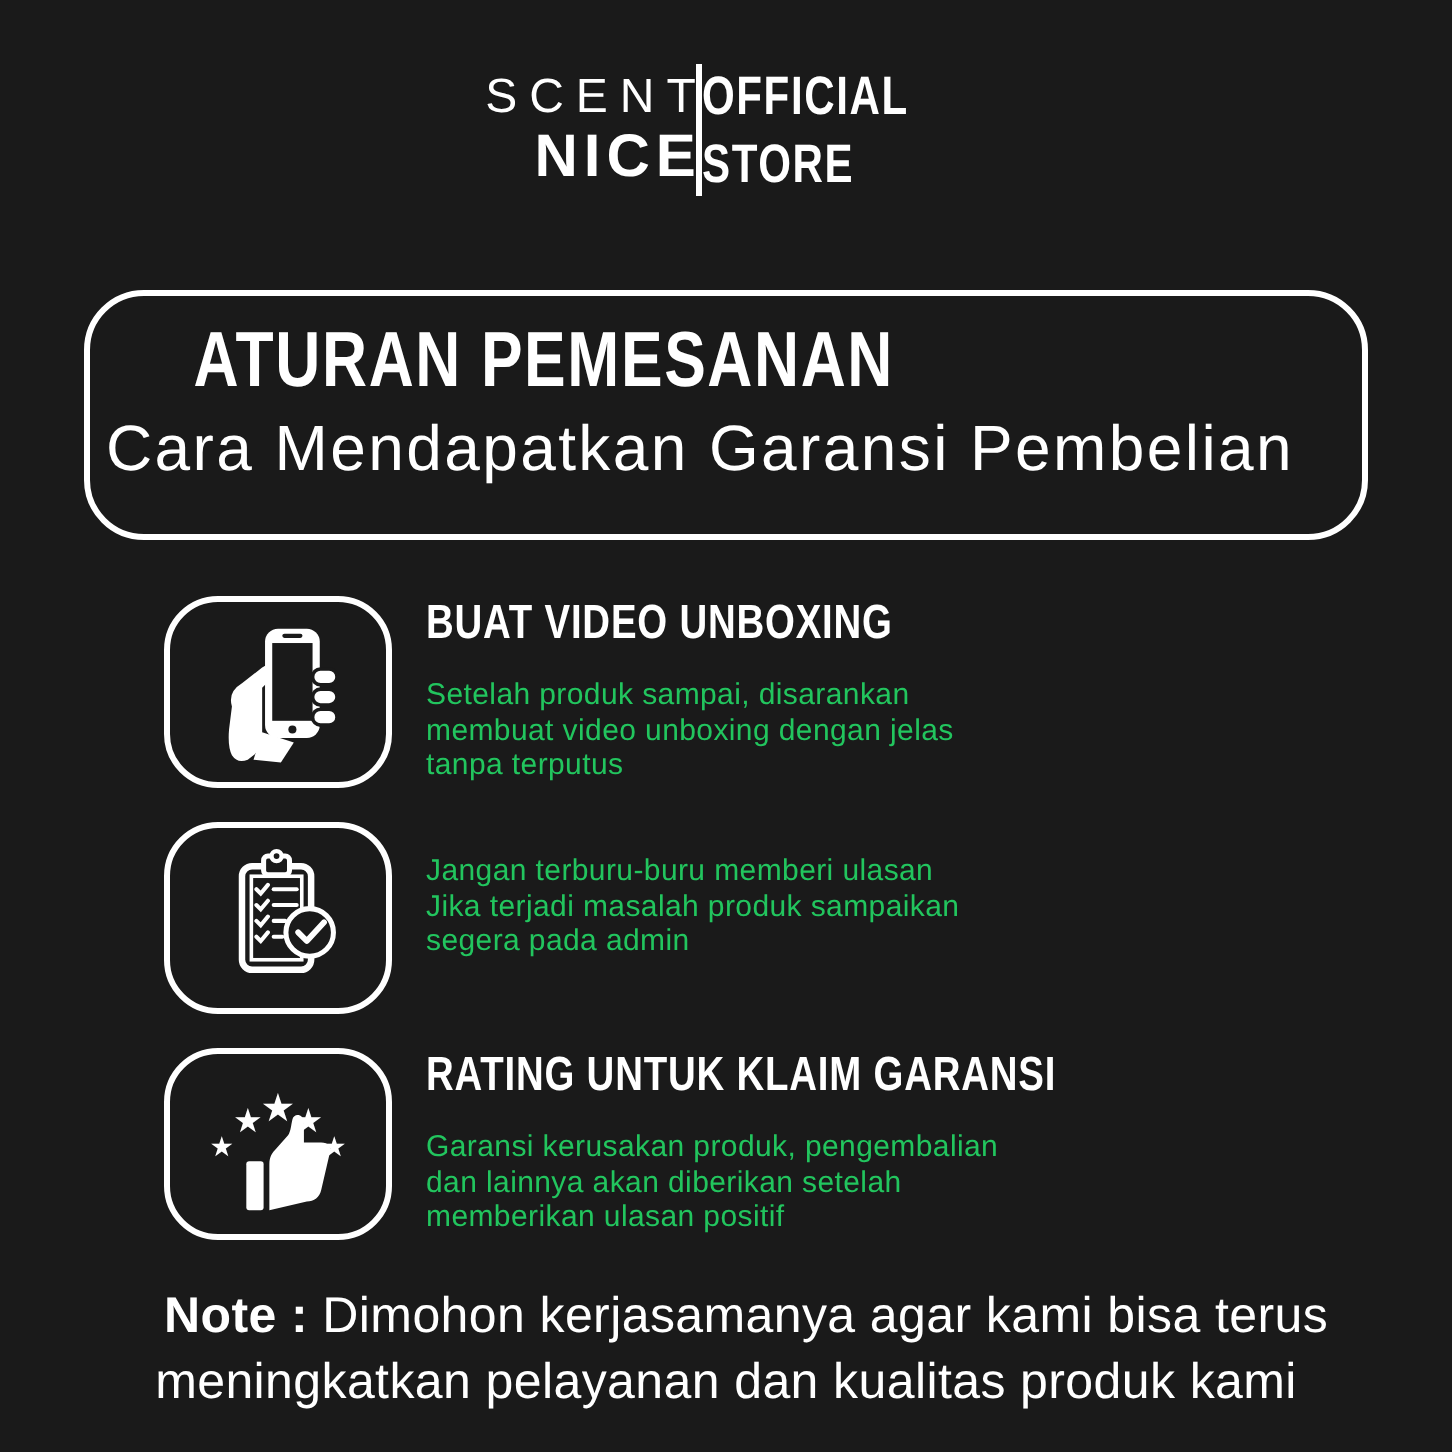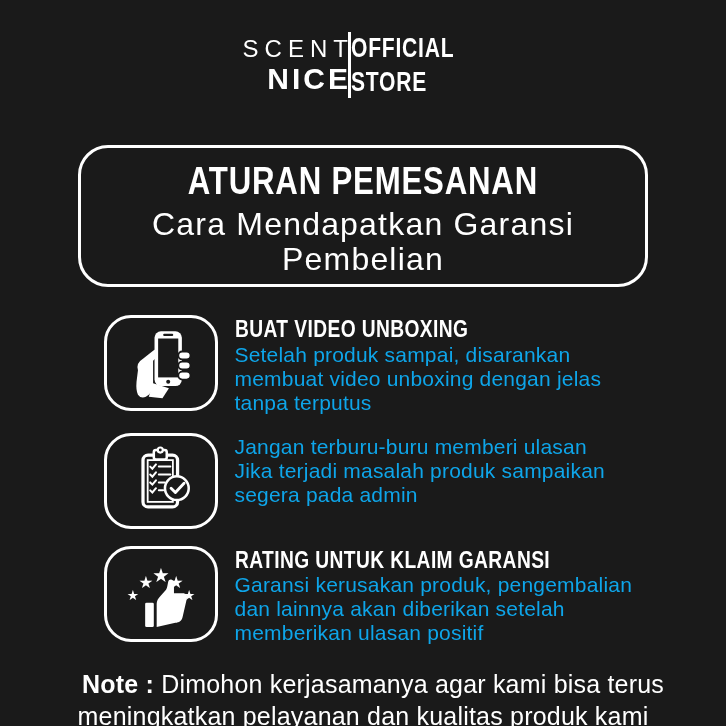--- a/index.html
+++ b/index.html
@@ -37,26 +37,26 @@
     font-size:27px;
     font-weight:800;
     letter-spacing:1px;
     transform:scaleX(0.78);
     transform-origin:left center;
     white-space:nowrap;
   }
   .store-line + .store-line { margin-top:7px; }
   
   .title-box {
-    width:570px;
+    width:642px;
     margin:47px auto 0 auto;
     border:3px solid #ffffff;
     border-radius:30px;
-    text-align:center;
-    padding:13px 8px 7px 8px;
+    text-align:left;
+    padding:13px 8px 25px 8px;
   }
   .title-main {
     display:inline-block;
     font-size:39px;
     font-weight:800;
     letter-spacing:1px;
     white-space:nowrap;
     transform:scaleX(0.8);
     transform-origin:center;
     line-height:1.05;
@@ -67,21 +67,20 @@
     letter-spacing:1.2px;
     margin-top:5px;
     line-height:1.1;
   }
   
   .sections {
     margin:28px 0 0 82px;
     display:flex;
     flex-direction:column;
     gap:17px;
-    align-items:center;
   }
   .section-row { display:flex; align-items:flex-start; gap:17px; }
   .icon-box {
     flex:0 0 auto;
     width:114px;
     height:96px;
     border:3.5px solid #ffffff;
     border-radius:27px;
     display:flex;
     align-items:center;
@@ -92,25 +91,25 @@
     display:inline-block;
     font-size:24px;
     font-weight:800;
     letter-spacing:0.5px;
     white-space:nowrap;
     transform:scaleX(0.8);
     transform-origin:left center;
     line-height:1.05;
   }
   .section-body {
-    margin-top:1px;
-    font-size:21px;
+    margin-top:15px;
+    font-size:15px;
     line-height:1.16;
     letter-spacing:0.2px;
-    color:#0ea5e9;
+    color:#22c55e;
   }
   
   .note {
     margin-top:22px;
     text-align:center;
     font-size:25px;
     line-height:1.3;
     letter-spacing:0.2px;
   }
   .note-label { font-weight:800;margin-left:20px; }

